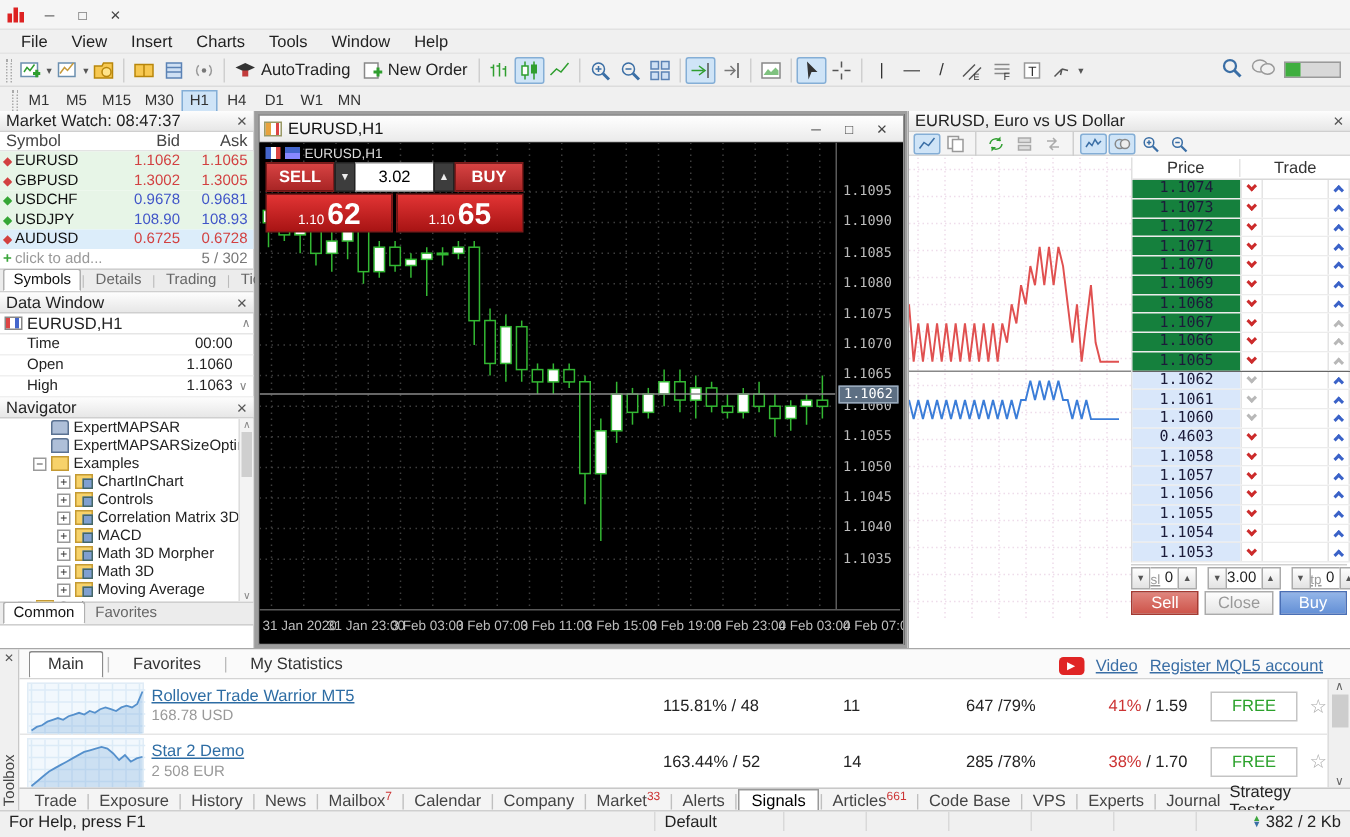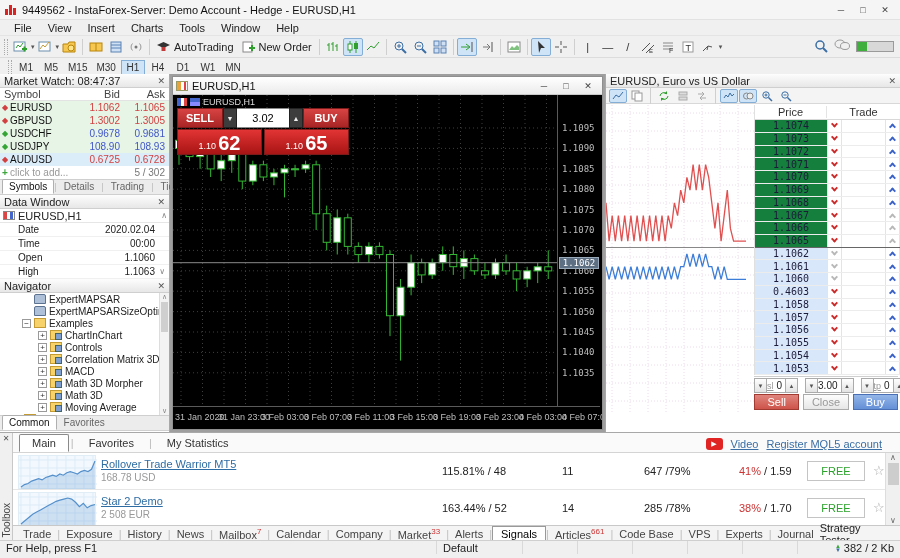--- a/index.html
+++ b/index.html
@@ -164,21 +164,20 @@
 </style>
 </head>
 <body>
 
 <div class="abs" id="titlebar">
   <span class="logo">
       <i style="left:1px;height:6px"></i>
       <i style="left:5px;height:10px"></i>
       <i style="left:9px;height:7px"></i>
     </span>
-  <span id="title-text">9449562 - InstaForex-Server: Demo Account - Hedge - EURUSD,H1</span>
   <span class="winbtn">─</span>
   <span class="winbtn">□</span>
   <span class="winbtn">✕</span>
 </div>
 
 <div class="abs" id="menubar">
     <span class="menu-item">File</span>
     <span class="menu-item">View</span>
     <span class="menu-item">Insert</span>
     <span class="menu-item">Charts</span>
@@ -435,24 +434,20 @@
   <div class="phead">
     <span>Data Window</span>
     <span class="x">✕</span>
   </div>
   <div class="dw-sym">
     <span class="dw-chart-ico"></span>
     <span>EURUSD,H1</span>
     <span class="scr">∧</span>
   </div>
   <div id="dw-rows">
-      <div class="dw-row">
-        <span class="dw-name">Date</span>
-        <span class="dw-val">2020.02.04</span>
-      </div>
       <div class="dw-row">
         <span class="dw-name">Time</span>
         <span class="dw-val">00:00</span>
       </div>
       <div class="dw-row">
         <span class="dw-name">Open</span>
         <span class="dw-val">1.1060</span>
       </div>
       <div class="dw-row" style="position: relative;">
         <span class="dw-name">High</span>

